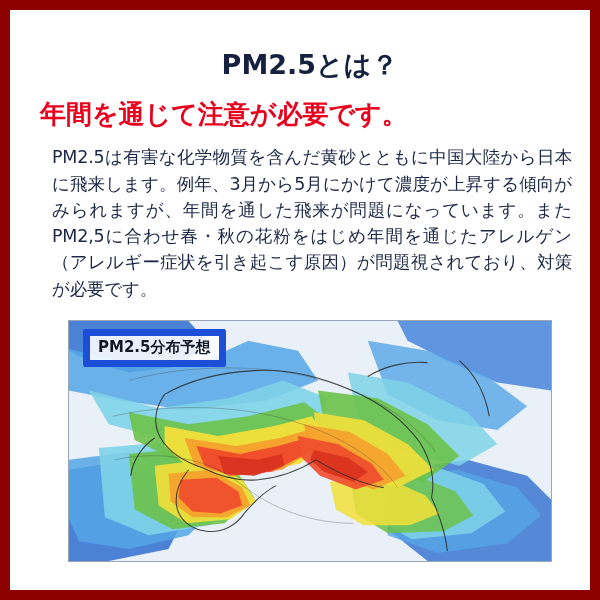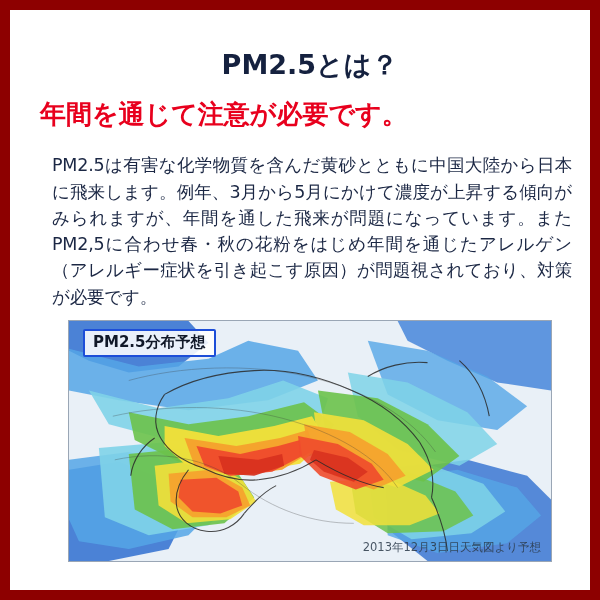--- a/index.html
+++ b/index.html
@@ -58,21 +58,21 @@
   }
   .subtitle {
     text-align: left;
     font-size: 26px;
     font-weight: bold;
     color: #e8001d;
     margin-top: 20px;
     line-height: 1.1;
   }
   .body-text {
-    margin-top: 24px;
+    margin-top: 16px;
     padding: 0 8px 0 12px;
     font-size: 17.5px;
     line-height: 1.5;
     color: #1b2744;
     text-align: justify;
     letter-spacing: -0.2px;
   }
   .body-text p {
     margin: 0;
   }
@@ -92,21 +92,21 @@
     position: absolute;
     left: 0; top: 0;
     width: 100%;
     height: 100%;
   }
   .map-label {
     position: absolute;
     left: 14px;
     top: 8px;
     background: rgba(255,255,255,0.88);
-    border: 2px solid #1d4ed8;
+    border: 7px solid #1d4ed8;
     border-radius: 2px;
     padding: 2px 8px 3px 8px;
     font-size: 15px;
     font-weight: bold;
     color: #101828;
     white-space: nowrap;
   }
   .map-credit {
     position: absolute;
     right: 10px;
@@ -195,18 +195,17 @@
             </g>
 
             <g fill="none" stroke="#3a3a3a" stroke-width="0.6" opacity="0.5">
               <path d="M60,60 C110,46 180,42 240,56 C300,70 344,98 368,132"></path>
               <path d="M44,96 C96,84 160,84 214,98 C268,112 310,138 330,168"></path>
               <path d="M46,140 C92,130 140,138 172,164 C204,190 244,204 286,204"></path>
             </g>
           </g>
         </svg>
         <div class="map-label">PM2.5分布予想</div>
-        <div class="map-credit">2013年12月3日日天気図より予想</div>
       </div>
 
     </div>
   </div>
 </div>
 
 </body></html>

